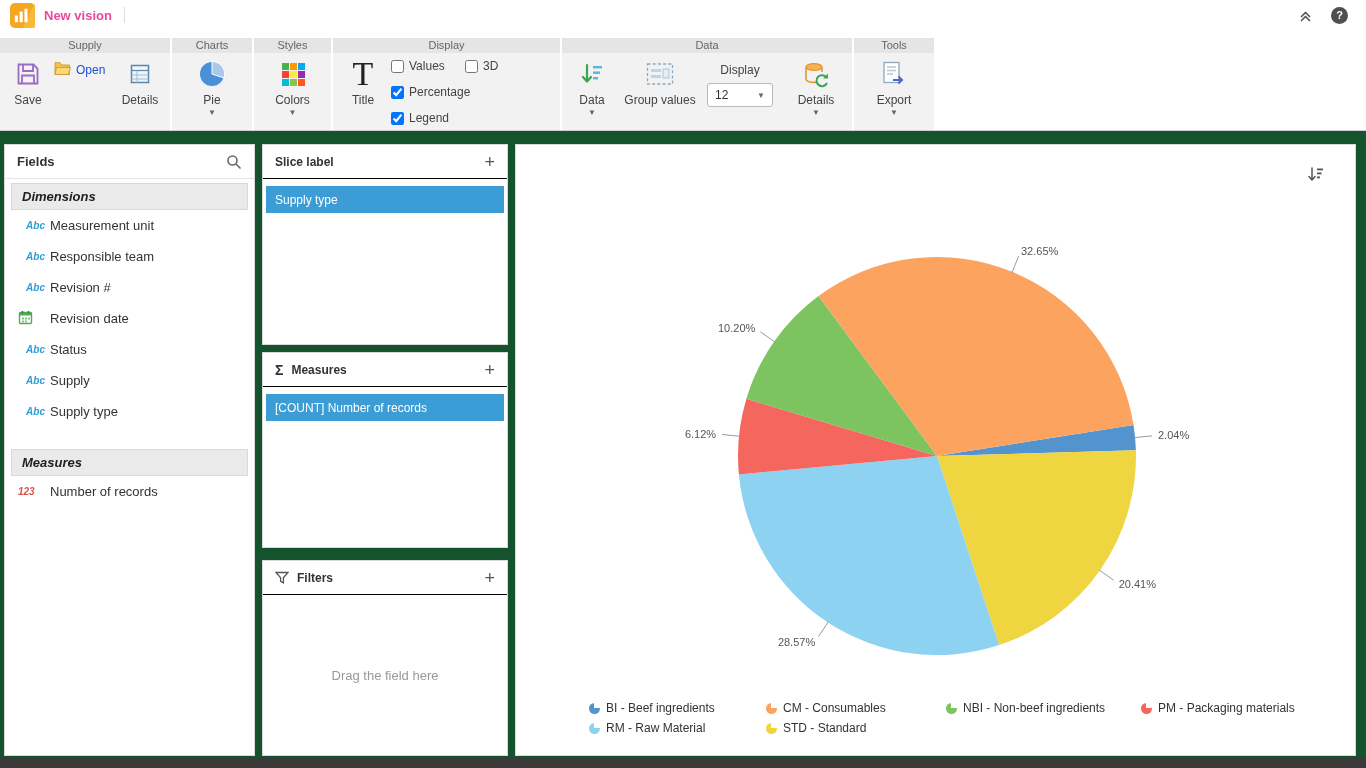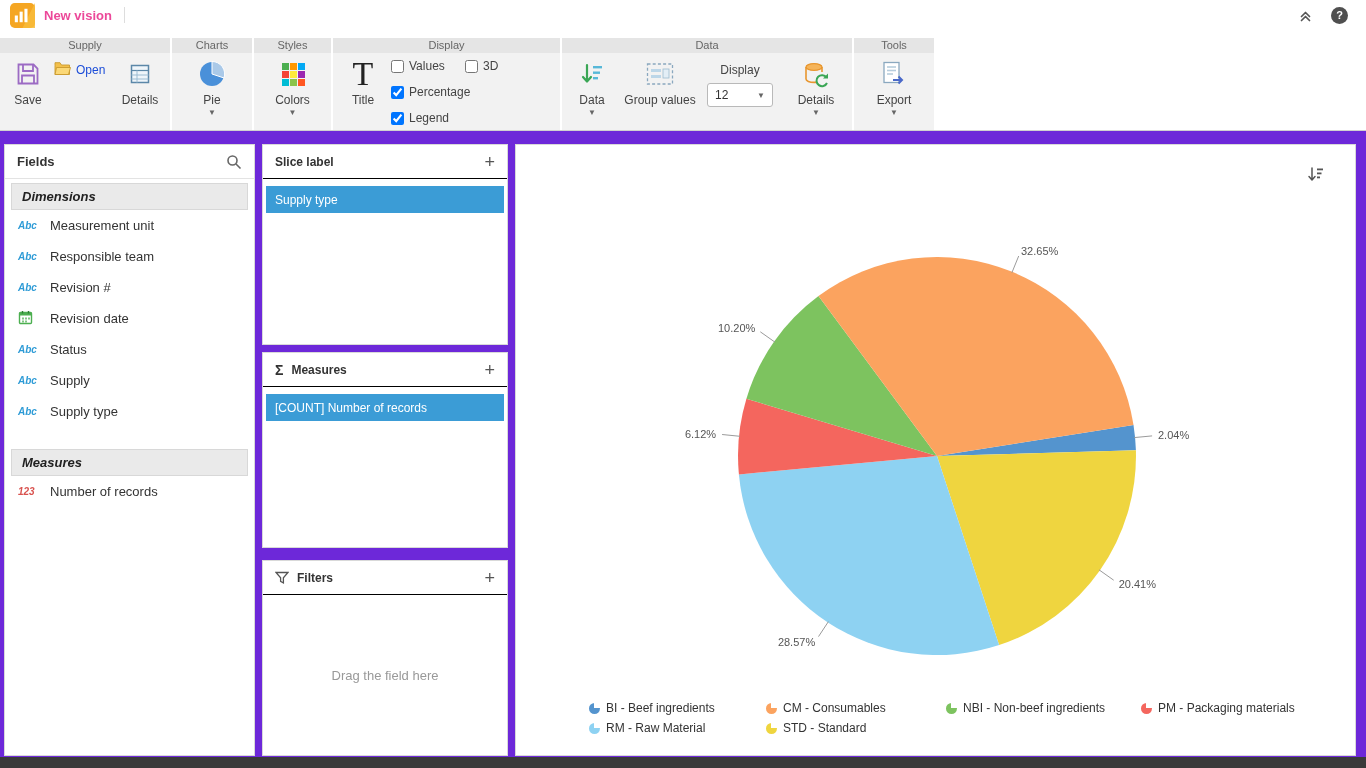--- a/index.html
+++ b/index.html
@@ -30,34 +30,34 @@
   .caret { font-size: 8px; color: #666; line-height: 7px; }
   .rcheck { position: absolute; display: flex; align-items: center; gap: 5px; font-size: 12px; color: #444; cursor: pointer; }
   .rcheck input { width: 13px; height: 13px; cursor: pointer; }
   .rsel-wrap { position: absolute; width: 66px; text-align: center; font-size: 12px; color: #444; }
   .rselect { margin-top: 6px; height: 24px; background: #fff; border: 1px solid #b9b9b9; border-radius: 3px;
              display: flex; align-items: center; justify-content: space-between; padding: 0 7px; font-size: 12px;
              color: #333; cursor: pointer; }
   .serifT { font-family: "Liberation Serif", serif; font-size: 34px; line-height: 1; color: #222; }
 
   
-  .workspace { position: absolute; top: 131px; left: 0; right: 0; bottom: 11px; background: #6d28d9; }
+  .workspace { position: absolute; top: 131px; left: 0; right: 0; bottom: 11px; background: #14532d; }
   .card { position: absolute; background: #fff; border: 1px solid #d9d9d9; }
 
   
   .fields-card { left: 4px; top: 13px; width: 251px; bottom: 1px; }
   .phead { height: 34px; border-bottom: 1px solid #e3e3e3; display: flex; align-items: center; padding: 0 12px;
            font-weight: 700; font-size: 13px; color: #333; }
   .fsection { margin: 4px 6px 0 6px; background: #eaeaea; border: 1px solid #d8d8d8; padding: 5px 10px;
               font-style: italic; font-weight: 700; font-size: 13px; color: #222; }
   .fsection.measures { margin-top: 22px; }
   .frow { height: 31px; display: flex; align-items: center; padding-left: 13px; gap: 5px; font-size: 13px;
           color: #333; cursor: grab; }
   .ficon { width: 27px; flex: none; font-size: 10px; font-style: italic; font-weight: 700; }
-  .ficon.abc { color: #2e9bd6; }
+  .ficon.abc { color: #2e9bd6; text-align: right; }
   .ficon.num { color: #d9534f; }
   .search-wrap { margin-left: auto; cursor: pointer; display: flex; }
 
   
   .slice-card { left: 262px; top: 13px; width: 246px; height: 201px; }
   .measures-card { left: 262px; top: 221px; width: 246px; height: 196px; }
   .filters-card { left: 262px; top: 429px; width: 246px; bottom: 1px; display: flex; flex-direction: column; justify-content: flex-end; }
   .bhead { height: 34px; border-bottom: 1px solid #000000; display: flex; align-items: center; padding: 0 12px;
            font-weight: 700; font-size: 12px; color: #333; flex: none; }
   .bhead .plus { margin-left: auto; font-size: 18px; color: #555; font-weight: 400; cursor: pointer; line-height: 1; }

